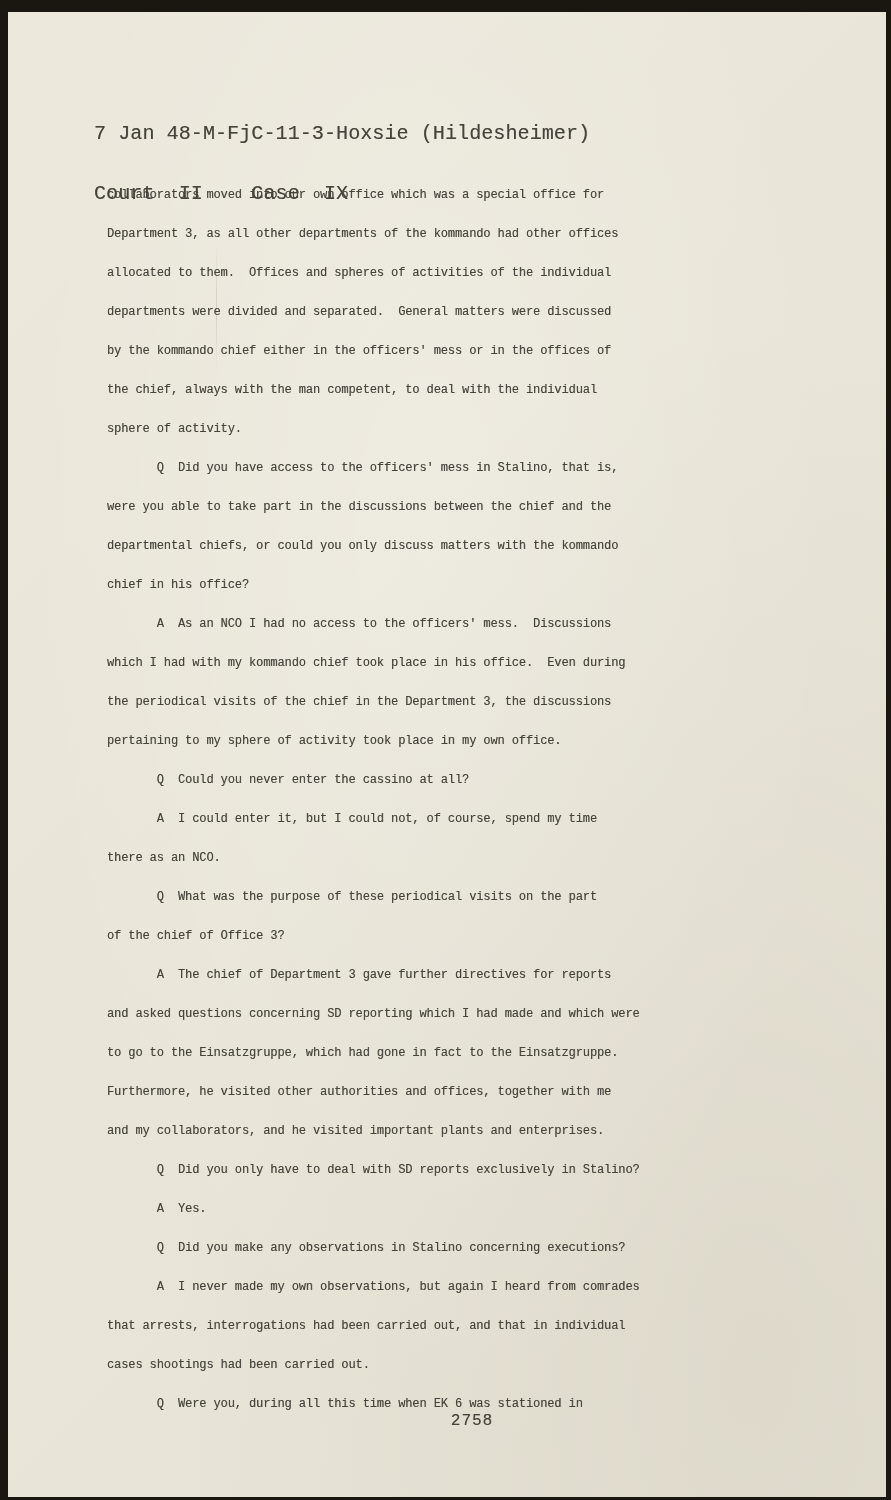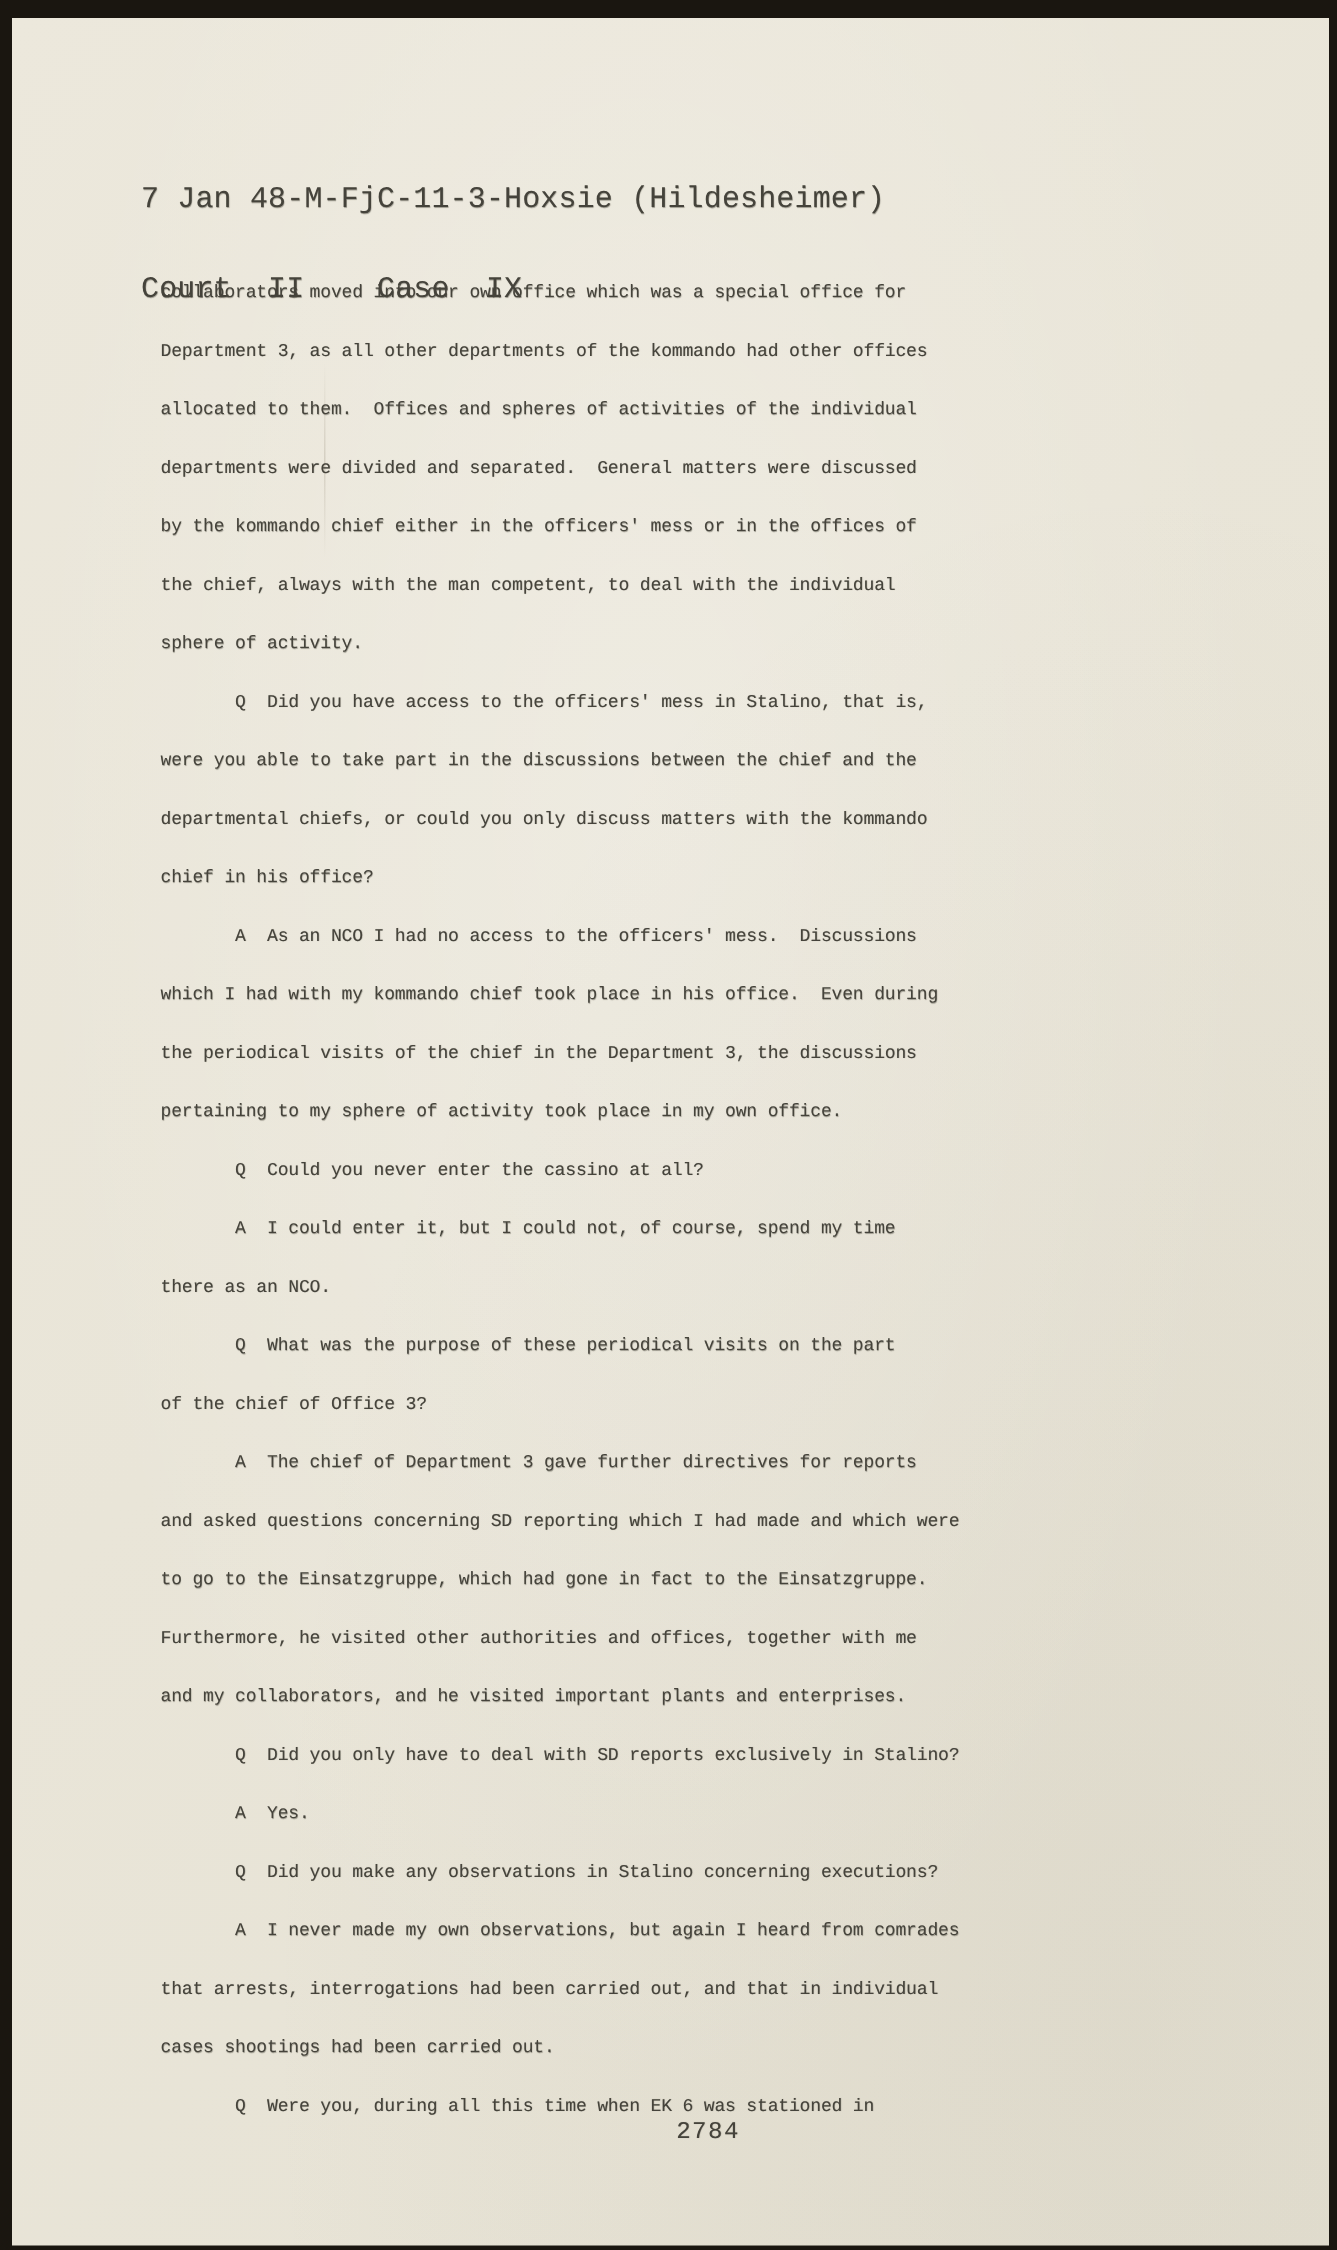--- a/index.html
+++ b/index.html
@@ -73,14 +73,14 @@
 <div class="paper">
   <div class="crease"></div>
 
   <div class="header mono">
     <div>7 Jan 48-M-FjC-11-3-Hoxsie (Hildesheimer)</div>
     <div>Court  II    Case  IX</div>
   </div>
 
   <div class="body-text mono"><div>collaborators moved into our own office which was a special office for</div><div>Department 3, as all other departments of the kommando had other offices</div><div>allocated to them.  Offices and spheres of activities of the individual</div><div>departments were divided and separated.  General matters were discussed</div><div>by the kommando chief either in the officers' mess or in the offices of</div><div>the chief, always with the man competent, to deal with the individual</div><div>sphere of activity.</div><div>       Q  Did you have access to the officers' mess in Stalino, that is,</div><div>were you able to take part in the discussions between the chief and the</div><div>departmental chiefs, or could you only discuss matters with the kommando</div><div>chief in his office?</div><div>       A  As an NCO I had no access to the officers' mess.  Discussions</div><div>which I had with my kommando chief took place in his office.  Even during</div><div>the periodical visits of the chief in the Department 3, the discussions</div><div>pertaining to my sphere of activity took place in my own office.</div><div>       Q  Could you never enter the cassino at all?</div><div>       A  I could enter it, but I could not, of course, spend my time</div><div>there as an NCO.</div><div>       Q  What was the purpose of these periodical visits on the part</div><div>of the chief of Office 3?</div><div>       A  The chief of Department 3 gave further directives for reports</div><div>and asked questions concerning SD reporting which I had made and which were</div><div>to go to the Einsatzgruppe, which had gone in fact to the Einsatzgruppe.</div><div>Furthermore, he visited other authorities and offices, together with me</div><div>and my collaborators, and he visited important plants and enterprises.</div><div>       Q  Did you only have to deal with SD reports exclusively in Stalino?</div><div>       A  Yes.</div><div>       Q  Did you make any observations in Stalino concerning executions?</div><div>       A  I never made my own observations, but again I heard from comrades</div><div>that arrests, interrogations had been carried out, and that in individual</div><div>cases shootings had been carried out.</div><div>       Q  Were you, during all this time when EK 6 was stationed in</div></div>
 
-  <div class="pagenum mono">2784</div>
+  <div class="pagenum mono">2758</div>
 </div>
 
 </body></html>

